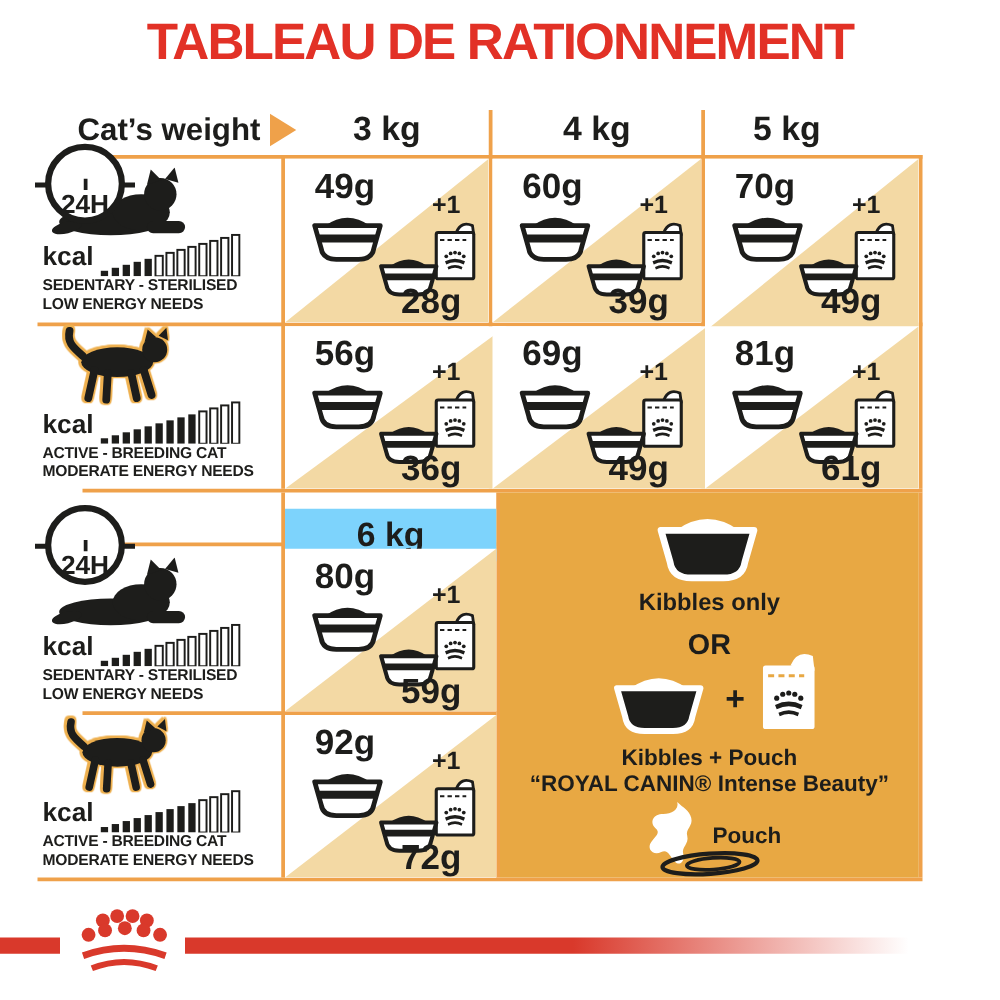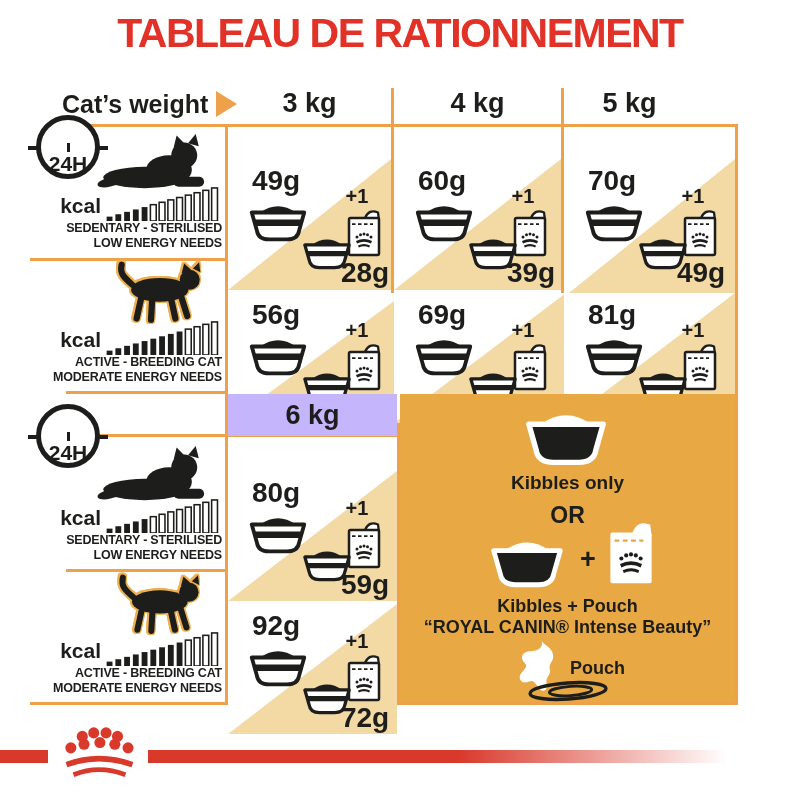--- a/index.html
+++ b/index.html
@@ -27,42 +27,42 @@
   .badge24{position:absolute;width:64px;height:64px;background:#fff;border:5px solid var(--ink);
     border-radius:50%;box-sizing:border-box;display:flex;flex-direction:column;align-items:center;
     justify-content:flex-end;z-index:4;}
   .badge24 .tick-v{width:3px;height:9px;background:var(--ink);margin-bottom:2px;}
   .badge24 .btxt{font-size:21px;font-weight:700;line-height:20px;}
   .badge24 .tick-l,.badge24 .tick-r{position:absolute;top:26px;width:9px;height:4px;background:var(--ink);}
   .badge24 .tick-l{left:-13px;} .badge24 .tick-r{right:-13px;}
 
   
   .label-block{position:absolute;left:34px;width:188px;display:flex;flex-direction:column;
-    align-items:flex-end;justify-content:flex-end;padding-bottom:5px;box-sizing:border-box;}
+    align-items:flex-start;justify-content:flex-end;padding-bottom:5px;box-sizing:border-box;}
   .label-block .cat{display:block;}
   .kcal-row{display:flex;align-items:flex-end;gap:5px;margin-top:-6px;}
   .kcal-row .kcal{font-size:21px;font-weight:700;line-height:30px;}
   .energy-line{font-size:12.5px;font-weight:700;line-height:14.5px;text-align:center;letter-spacing:-0.2px;}
   .gold-halo{filter:drop-shadow(1.6px 0 0 #eeb04f) drop-shadow(-1.6px 0 0 #eeb04f)
     drop-shadow(0 1.6px 0 #eeb04f) drop-shadow(0 -1.6px 0 #eeb04f);}
 
   
-  .cell{position:absolute;background:#fff;margin-top:32px;}
+  .cell{position:absolute;background:#fff;}
   .cell .tri{position:absolute;inset:0;background:var(--beige);
     clip-path:polygon(100% 0,100% 100%,0 100%);}
   .cell .amt{position:absolute;font-size:28px;font-weight:700;text-align:center;}
   .cell .kib{left:10px;top:6px;width:76px;}
-  .cell .mix{left:100px;top:98px;width:74px;}
+  .cell .mix{left:80px;top:98px;width:74px;}
   .cell .plus1{position:absolute;left:102px;top:26px;width:54px;text-align:center;
     font-size:20px;font-weight:700;}
   .cell .bowl-lg{position:absolute;left:18px;top:42px;width:64px;height:41px;}
   .cell .pouch-sm{position:absolute;left:118px;top:50px;width:36px;height:48px;}
   .cell .bowl-sm{position:absolute;left:72px;top:76px;width:54px;height:35px;}
 
-  .cell-6kg-hdr{position:absolute;left:228px;top:394px;width:169px;height:42px;background:#c4b5fd;
+  .cell-6kg-hdr{position:absolute;left:228px;top:407px;width:169px;height:42px;background:#7dd3fc;
     display:flex;align-items:center;justify-content:center;font-size:27px;font-weight:700;}
 
   
   .panel{position:absolute;left:400px;top:394px;width:335px;height:308px;background:var(--gold);}
   .panel .ptxt{position:absolute;left:0;width:100%;text-align:center;font-weight:700;}
   .panel .bowl1{position:absolute;left:116px;top:14px;width:100px;height:58px;}
   .panel .t-kibbles{top:78px;font-size:19px;}
   .panel .t-or{top:108px;font-size:23px;}
   .panel .bowl2{position:absolute;left:84px;top:142px;width:86px;height:52px;}
   .panel .t-plus{position:absolute;left:174px;top:150px;width:28px;font-size:27px;font-weight:700;text-align:center;}

